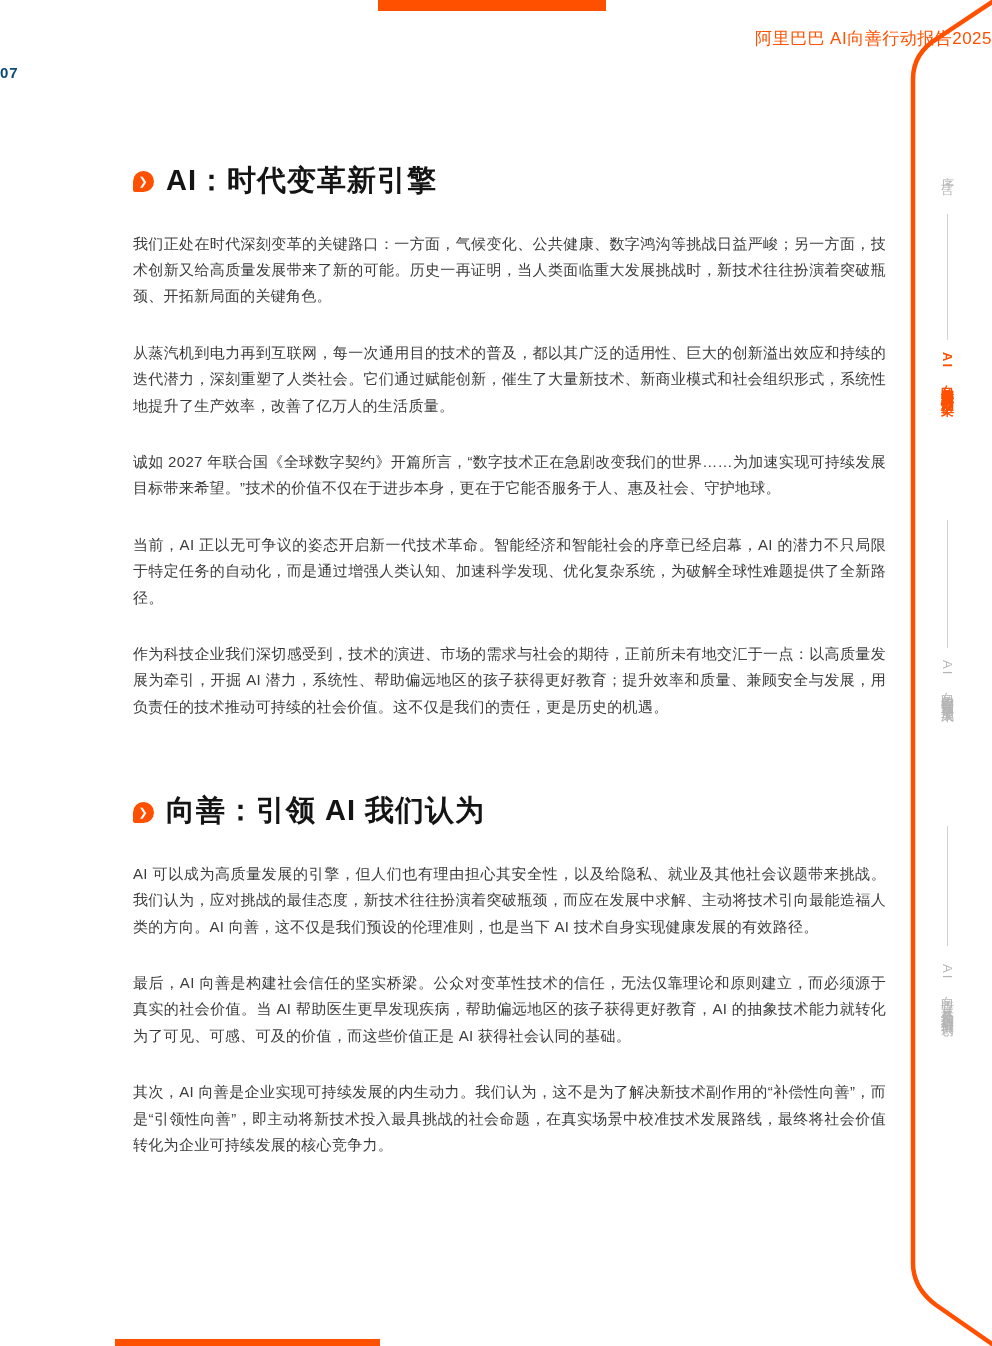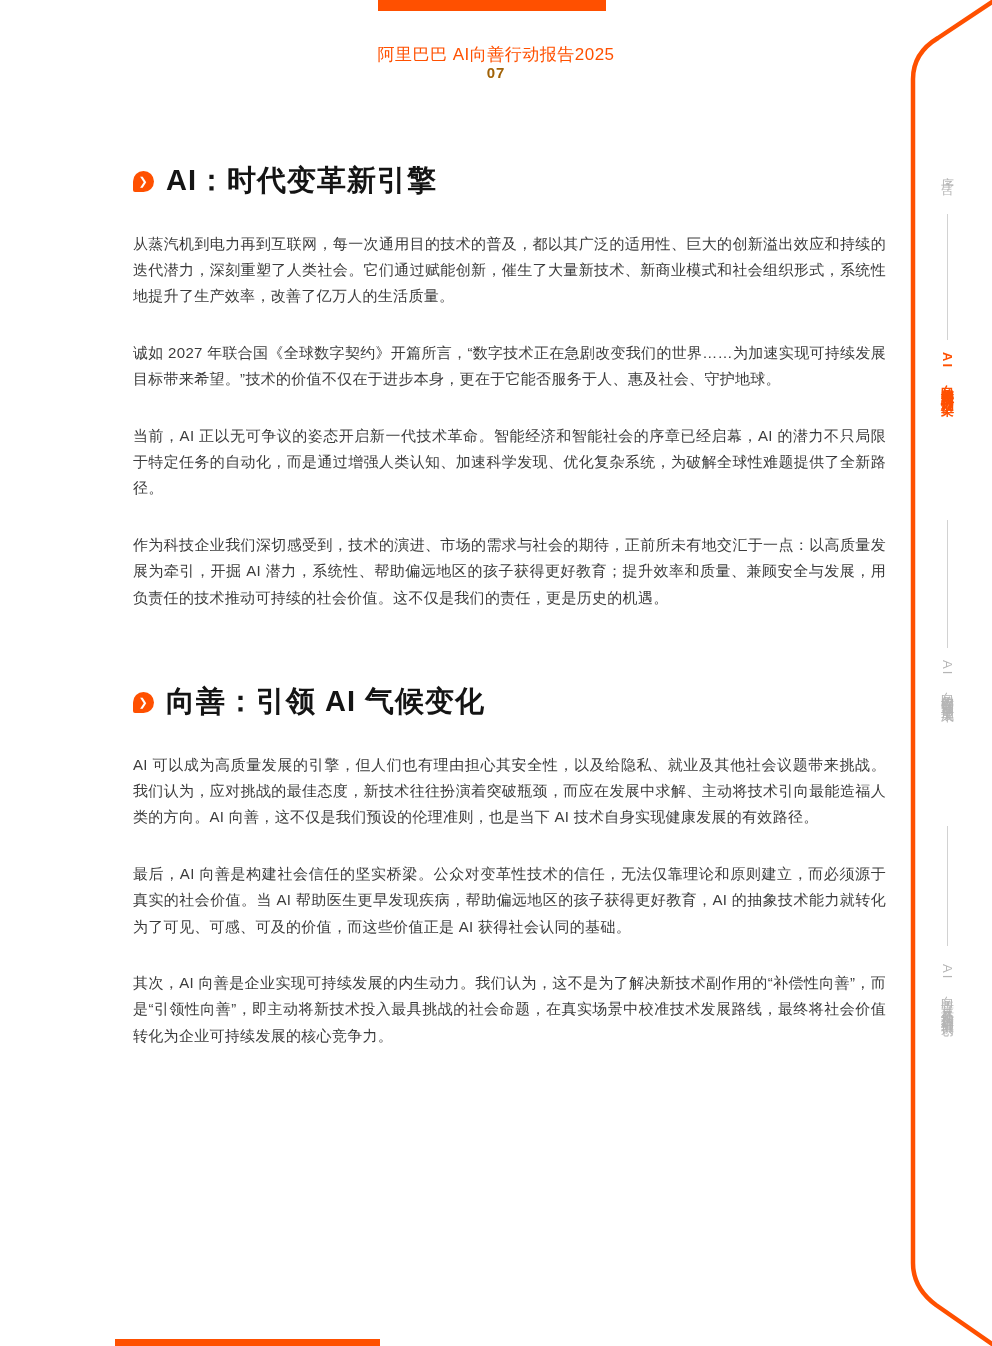--- a/index.html
+++ b/index.html
@@ -7,26 +7,26 @@
     position:relative;width:992px;height:1346px;margin:0 auto;
     background:#ffffff;overflow:hidden;
     font-family:"Liberation Sans","DejaVu Sans",sans-serif;
   }
   
   .top-bar{position:absolute;left:378px;top:0;width:228px;height:11px;background:#ff5000;}
   .bottom-bar{position:absolute;left:115px;bottom:0;width:265px;height:7px;background:#ff5000;}
   .edge-line{position:absolute;left:0;top:0;pointer-events:none;}
   
   .report-title{
-    position:absolute;top:27px;left:0;width:992px;text-align:center;
-    color:#ff5000;font-size:17px;font-weight:500;letter-spacing:.5px;margin-top:16px;
+    position:absolute;top:27px;left:0;width:992px;text-align:right;
+    color:#ff5000;font-size:17px;font-weight:500;letter-spacing:.5px;
   }
   .page-number{
-    position:absolute;top:64px;left:0;width:992px;text-align:center;
-    color:#a16207;font-size:15px;font-weight:700;letter-spacing:1px;
+    position:absolute;top:64px;left:0;width:992px;
+    color:#0c4a6e;font-size:15px;font-weight:700;letter-spacing:1px;
   }
   
   .main{position:absolute;left:133px;top:162px;width:753px;}
   .sec{margin:0;}
   .sec + .sec{margin-top:72px;}
   .sec-title{
     display:flex;align-items:center;gap:12px;margin:0;
     font-size:29px;font-weight:700;color:#141414;letter-spacing:1px;line-height:1.3;
   }
   .bullet{
@@ -65,30 +65,31 @@
   <div class="report-title">阿里巴巴 AI向善行动报告2025</div>
   <div class="page-number">07</div>
 
   <main class="main">
 
     <section class="sec">
       <h1 class="sec-title">
         <span class="bullet">❯</span>
         <span>AI：时代变革新引擎</span>
       </h1>
+      <p>我们正处在时代深刻变革的关键路口：一方面，气候变化、公共健康、数字鸿沟等挑战日益严峻；另一方面，技术创新又给高质量发展带来了新的可能。历史一再证明，当人类面临重大发展挑战时，新技术往往扮演着突破瓶颈、开拓新局面的关键角色。</p>
       <p>从蒸汽机到电力再到互联网，每一次通用目的技术的普及，都以其广泛的适用性、巨大的创新溢出效应和持续的迭代潜力，深刻重塑了人类社会。它们通过赋能创新，催生了大量新技术、新商业模式和社会组织形式，系统性地提升了生产效率，改善了亿万人的生活质量。</p>
       <p>诚如 2027 年联合国《全球数字契约》开篇所言，“数字技术正在急剧改变我们的世界……为加速实现可持续发展目标带来希望。”技术的价值不仅在于进步本身，更在于它能否服务于人、惠及社会、守护地球。</p>
       <p>当前，AI 正以无可争议的姿态开启新一代技术革命。智能经济和智能社会的序章已经启幕，AI 的潜力不只局限于特定任务的自动化，而是通过增强人类认知、加速科学发现、优化复杂系统，为破解全球性难题提供了全新路径。</p>
       <p>作为科技企业我们深切感受到，技术的演进、市场的需求与社会的期待，正前所未有地交汇于一点：以高质量发展为牵引，开掘 AI 潜力，系统性、帮助偏远地区的孩子获得更好教育；提升效率和质量、兼顾安全与发展，用负责任的技术推动可持续的社会价值。这不仅是我们的责任，更是历史的机遇。</p>
     </section>
 
     <section class="sec">
       <h1 class="sec-title">
         <span class="bullet">❯</span>
-        <span>向善：引领 AI 气候变化</span>
+        <span>向善：引领 AI 我们认为</span>
       </h1>
       <p>AI 可以成为高质量发展的引擎，但人们也有理由担心其安全性，以及给隐私、就业及其他社会议题带来挑战。我们认为，应对挑战的最佳态度，新技术往往扮演着突破瓶颈，而应在发展中求解、主动将技术引向最能造福人类的方向。AI 向善，这不仅是我们预设的伦理准则，也是当下 AI 技术自身实现健康发展的有效路径。</p>
       <p>最后，AI 向善是构建社会信任的坚实桥梁。公众对变革性技术的信任，无法仅靠理论和原则建立，而必须源于真实的社会价值。当 AI 帮助医生更早发现疾病，帮助偏远地区的孩子获得更好教育，AI 的抽象技术能力就转化为了可见、可感、可及的价值，而这些价值正是 AI 获得社会认同的基础。</p>
       <p>其次，AI 向善是企业实现可持续发展的内生动力。我们认为，这不是为了解决新技术副作用的“补偿性向善”，而是“引领性向善”，即主动将新技术投入最具挑战的社会命题，在真实场景中校准技术发展路线，最终将社会价值转化为企业可持续发展的核心竞争力。</p>
     </section>
 
   </main>
 
   <nav>
     <div class="side-item first" style="top:166px">序言</div>

